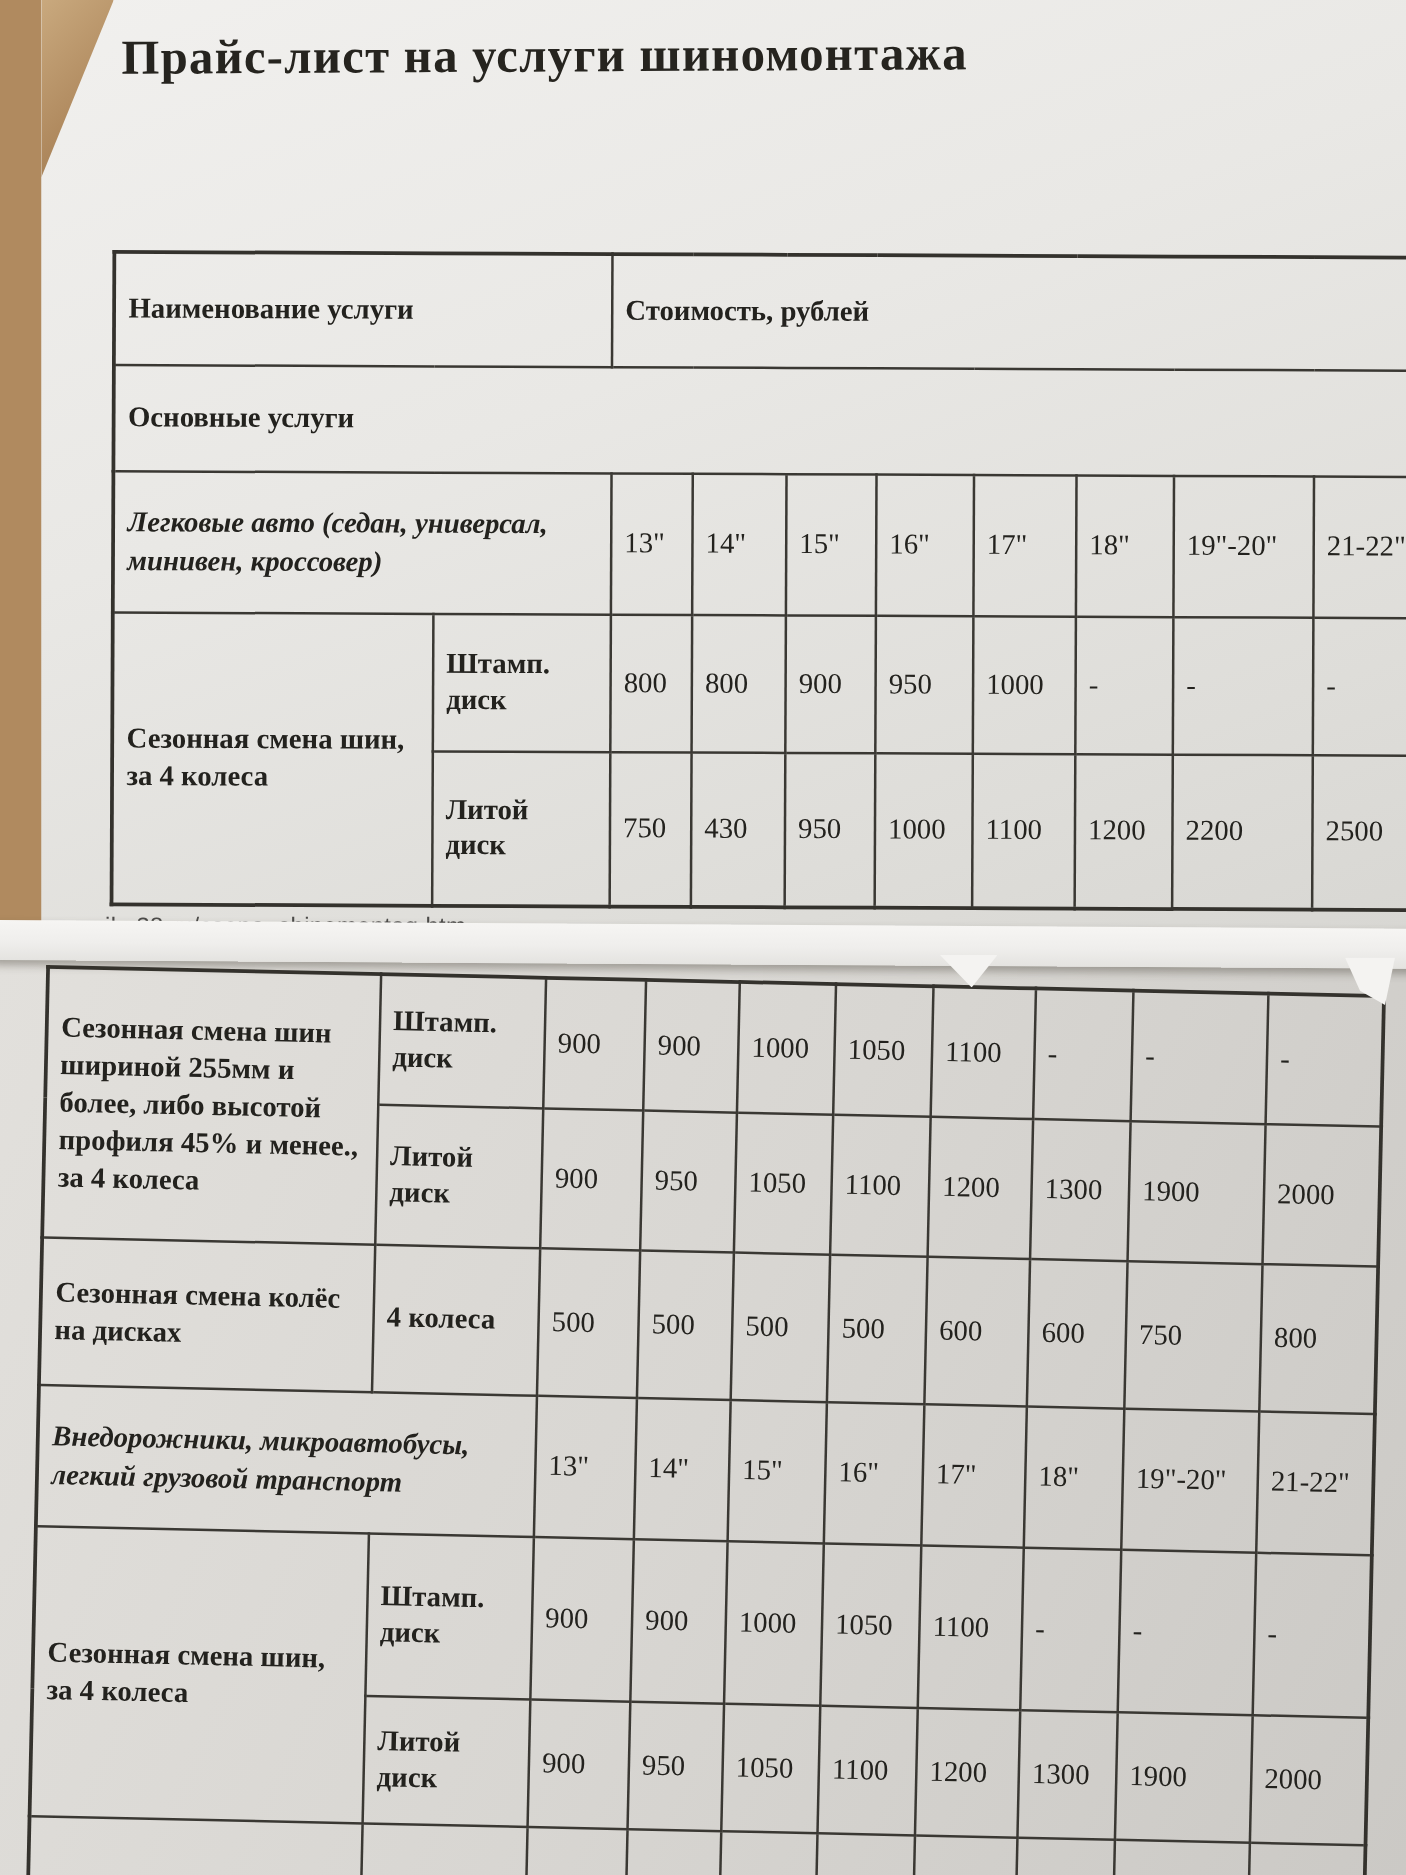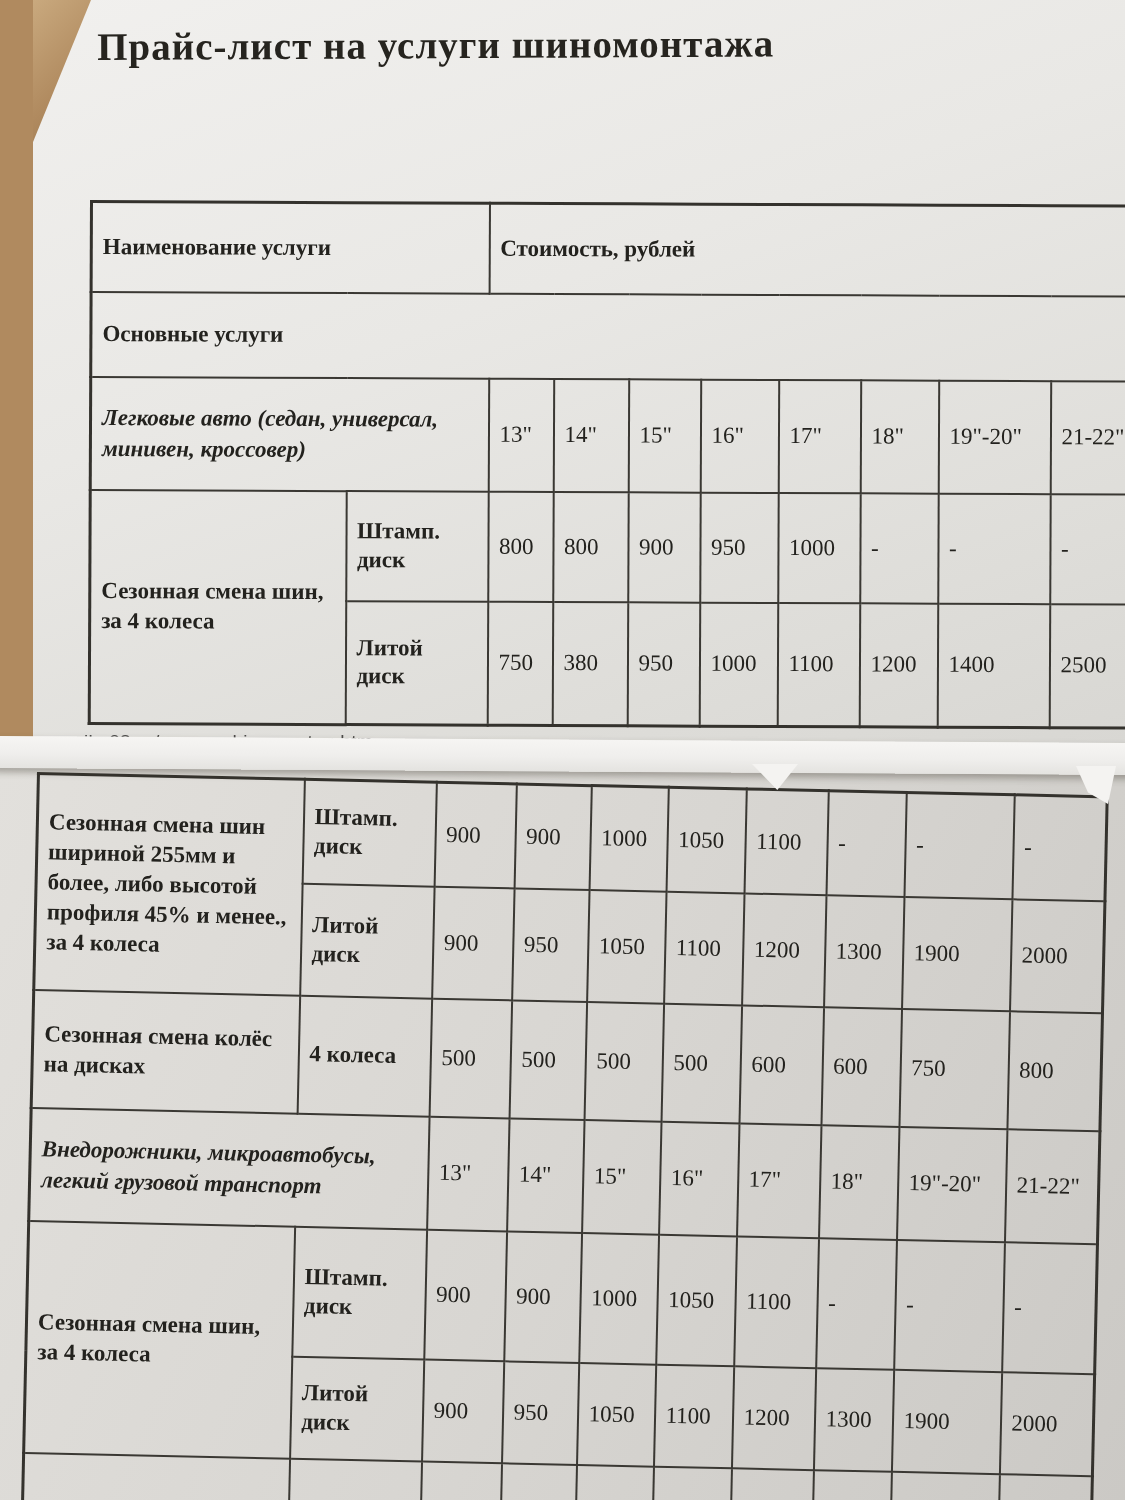--- a/index.html
+++ b/index.html
@@ -121,26 +121,26 @@
       <td class="price">900</td>
       <td class="price">950</td>
       <td class="price">1000</td>
       <td class="price">-</td>
       <td class="price">-</td>
       <td class="price">-</td>
     </tr>
     <tr class="h-124">
       <td class="disc">Литой диск</td>
       <td class="price">750</td>
-      <td class="price">380</td>
+      <td class="price">430</td>
       <td class="price">950</td>
       <td class="price">1000</td>
       <td class="price">1100</td>
       <td class="price">1200</td>
-      <td class="price">1400</td>
+      <td class="price">2200</td>
       <td class="price">2500</td>
     </tr>
   </tbody>
     </table>
 
   <div class="source-url">moika38.ru/csena_shinomontag.htm</div>
 </div>
 
 <div class="paper-edge"></div>
 <div class="tear tear1"></div>

